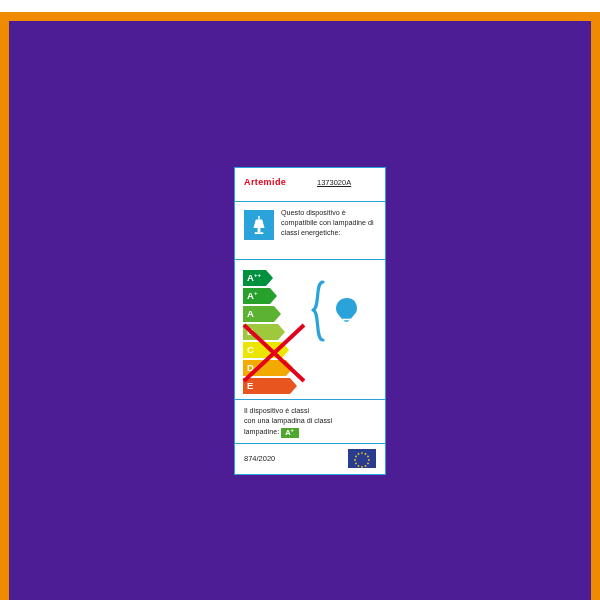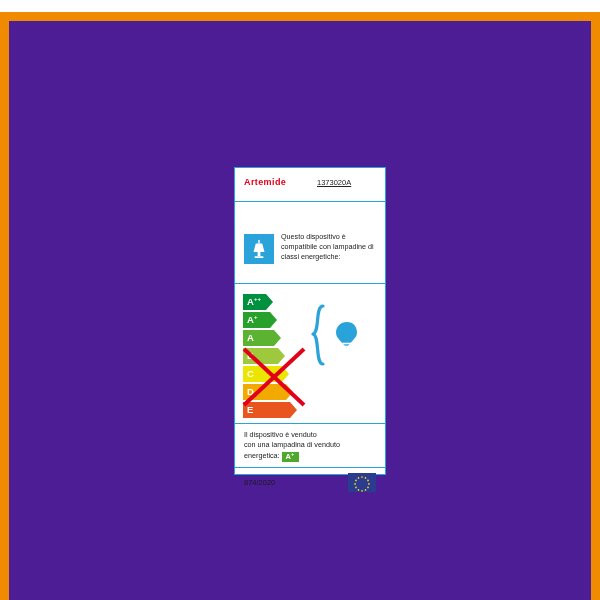--- a/index.html
+++ b/index.html
@@ -206,21 +206,21 @@
 
 <div id="page-frame" style="border-color: rgb(240, 138, 0);">
 
   <div id="label-card" style="border-color: rgb(41, 163, 217);">
 
     <div class="card-header" style="border-bottom-color: rgb(41, 163, 217);">
       <div class="brand" style="color: rgb(226, 0, 26);">Artemide</div>
       <div class="model-code">1373020A</div>
     </div>
 
-    <div class="desc-block" style="border-bottom-color: rgb(41, 163, 217); margin-top: 24px;">
+    <div class="desc-block" style="border-bottom-color: rgb(41, 163, 217);">
       <div class="lamp-badge">
         <svg width="30" height="30" viewBox="0 0 30 30" aria-hidden="true">
           <rect x="0" y="0" width="30" height="30" fill="#29a3d9"></rect>
           <path d="M15 6.5 L15 9" stroke="#ffffff" stroke-width="1.4" stroke-linecap="round"></path>
           <path d="M9.5 18 L20.5 18 L18.2 9.5 L11.8 9.5 Z" fill="#ffffff"></path>
           <rect x="13.6" y="18" width="2.8" height="4.2" fill="#ffffff"></rect>
           <rect x="10.6" y="22.2" width="8.8" height="1.9" rx="0.6" fill="#ffffff"></rect>
         </svg>
       </div>
       <div class="desc-text">Questo dispositivo è compatibile con lampadine di classi energetiche:</div>
@@ -277,23 +277,23 @@
         <g transform="translate(26,22)">
           <path d="M12 2 C5.5 2 1 6.8 1 12.6 C1 16.2 3 18.2 4.6 20.2 L11.6 27.4 L18 20.2 C19.8 18.2 22 16.2 22 12.6 C22 6.8 18.5 2 12 2 Z" fill="#29a3d9"></path>
           <path d="M7.5 23.5 L16.5 23.5" stroke="#ffffff" stroke-width="1.6"></path>
           <path d="M9 26.5 L15 26.5" stroke="#ffffff" stroke-width="1.6"></path>
         </g>
       </svg>
     </div>
 
     <div class="sold-block" style="border-bottom-color: rgb(41, 163, 217);">
       <div class="sold-text">
-        <span>Il dispositivo è venduto</span><br>
-        <span>con una lampadina di venduto</span><br>
-        <span>energetica:</span>
+        <span>Il dispositivo è classi</span><br>
+        <span>con una lampadina di classi</span><br>
+        <span>lampadine:</span>
         <span class="sold-class" style="background: rgb(79, 167, 46);"><span>A</span><sup>+</sup></span>
       </div>
     </div>
 
     <div class="footer">
       <div class="reg-number">874/2020</div>
       <div class="eu-flag">
         <svg width="28" height="19" viewBox="0 0 28 19" aria-hidden="true">
           <rect width="28" height="19" fill="#2a3c8f"></rect>
           <g fill="#ffd617">

